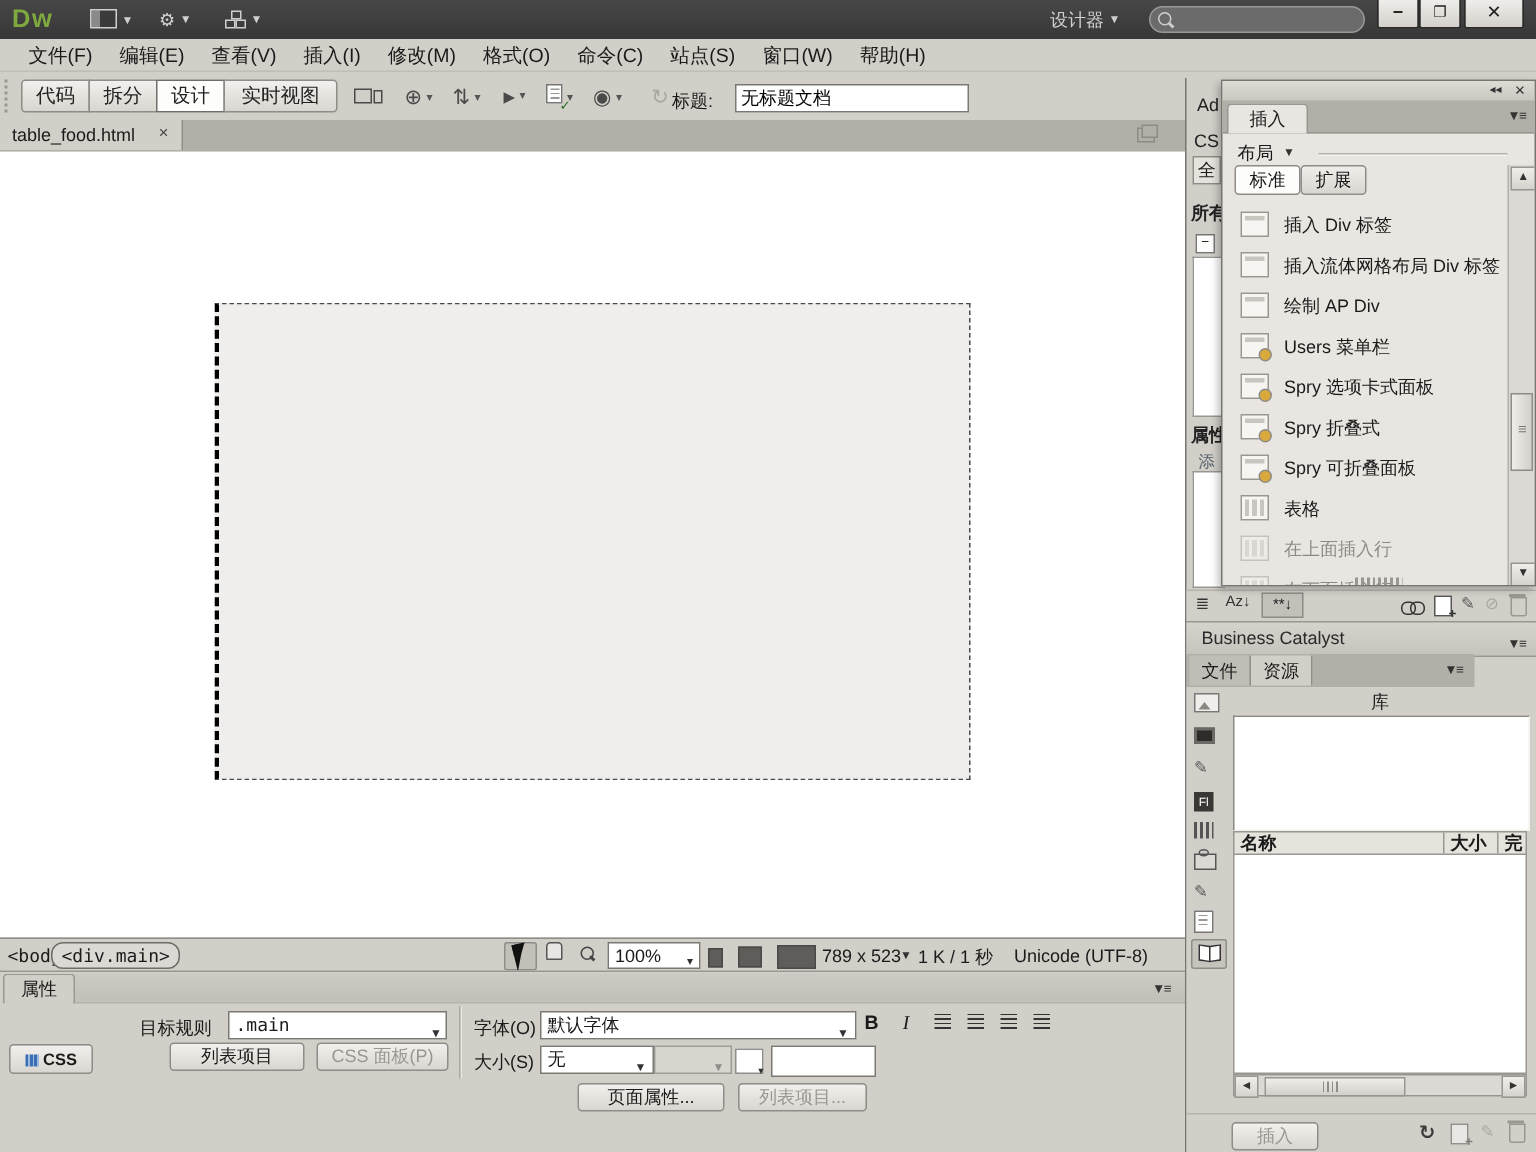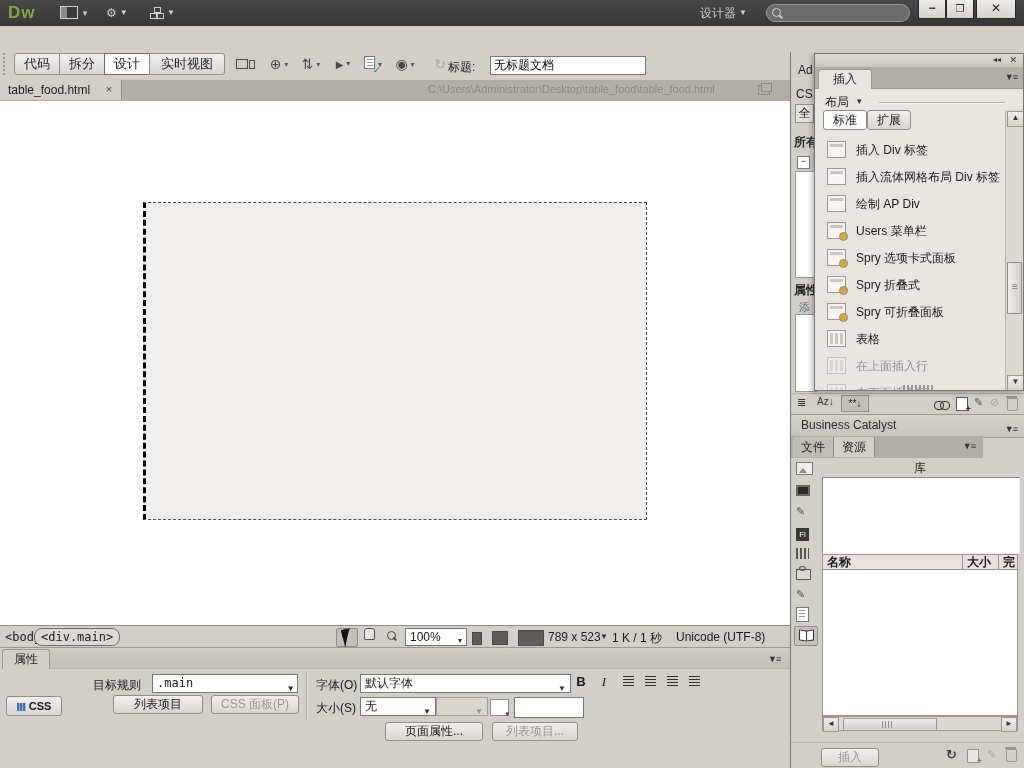--- a/index.html
+++ b/index.html
@@ -183,20 +183,32 @@
     </div>
     <div class="abs tb-ico" style="left:700px;"><span>设计器</span><span class="caret">▼</span></div>
     <div class="abs" id="searchbox">
         <span class="mag"></span>
       </div>
     <div class="abs winbtn" style="left:918px;width:26px;">−</div>
     <div class="abs winbtn" style="left:946px;width:26px;font-size:10px;">❐</div>
     <div class="abs winbtn" style="left:976px;width:38px;">✕</div>
   </div>
 
+  <div class="abs" id="menubar">
+    <span class="menu-item">文件(F)</span>
+    <span class="menu-item">编辑(E)</span>
+    <span class="menu-item">查看(V)</span>
+    <span class="menu-item">插入(I)</span>
+    <span class="menu-item">修改(M)</span>
+    <span class="menu-item">格式(O)</span>
+    <span class="menu-item">命令(C)</span>
+    <span class="menu-item">站点(S)</span>
+    <span class="menu-item">窗口(W)</span>
+    <span class="menu-item">帮助(H)</span>
+  </div>
 
   <div class="abs" id="toolbar">
     <div class="abs" id="grip"></div>
     <div class="abs viewbtn" style="left:14px;width:44px;border-radius:3px 0 0 3px;">代码</div>
     <div class="abs viewbtn" style="left:59px;width:44px;">拆分</div>
     <div class="abs viewbtn active" style="left:104px;width:44px;">设计</div>
     <div class="abs viewbtn" style="left:149px;width:74px;border-radius:0 3px 3px 0;">实时视图</div>
     <div class="abs t-ico" style="left:233px;">
       <span style="display:inline-block;width:10px;height:8px;border:1px solid #4a4a4a;"></span><span style="display:inline-block;width:4px;height:7px;border:1px solid #4a4a4a;margin-left:1px;"></span><span class="caret">▾</span>
     </div>
@@ -206,21 +218,20 @@
     <div class="abs t-ico" style="left:361px;"><span class="doc-ico" style="width:9px;height:11px;"></span><span style="position:absolute;left:12px;top:6px;font-size:9px;color:#2c6e2c;">✓</span><span class="caret">▾</span></div>
     <div class="abs t-ico" style="left:393px;"><span>◉</span><span class="caret">▾</span></div>
     <div class="abs t-ico" style="left:428px;color:#aaa7a1;"><span>↻</span></div>
     <div class="abs" id="titlelabel">标题:</div>
     <input class="abs" id="titleinput" value="无标题文档" style="">
   </div>
 
   <div class="abs" id="tabbar">
     <div class="abs" id="doctab"><span>table_food.html</span></div>
     <div class="abs" id="tabclose">×</div>
-    <div class="abs nowrap" id="docpath" style="right:auto;left:428px;">C:\Users\Administrator\Desktop\table_food\table_food.html</div>
     <div class="abs" id="pathico"></div>
   </div>
 
   <div class="abs" id="docarea">
     <div class="abs" id="maindiv"></div>
   </div>
 
   <div class="abs" id="statusbar">
     <span class="abs mono" id="tag-body">&lt;body&gt;</span>
     <span class="abs mono" id="tag-div">&lt;div.main&gt;</span>

